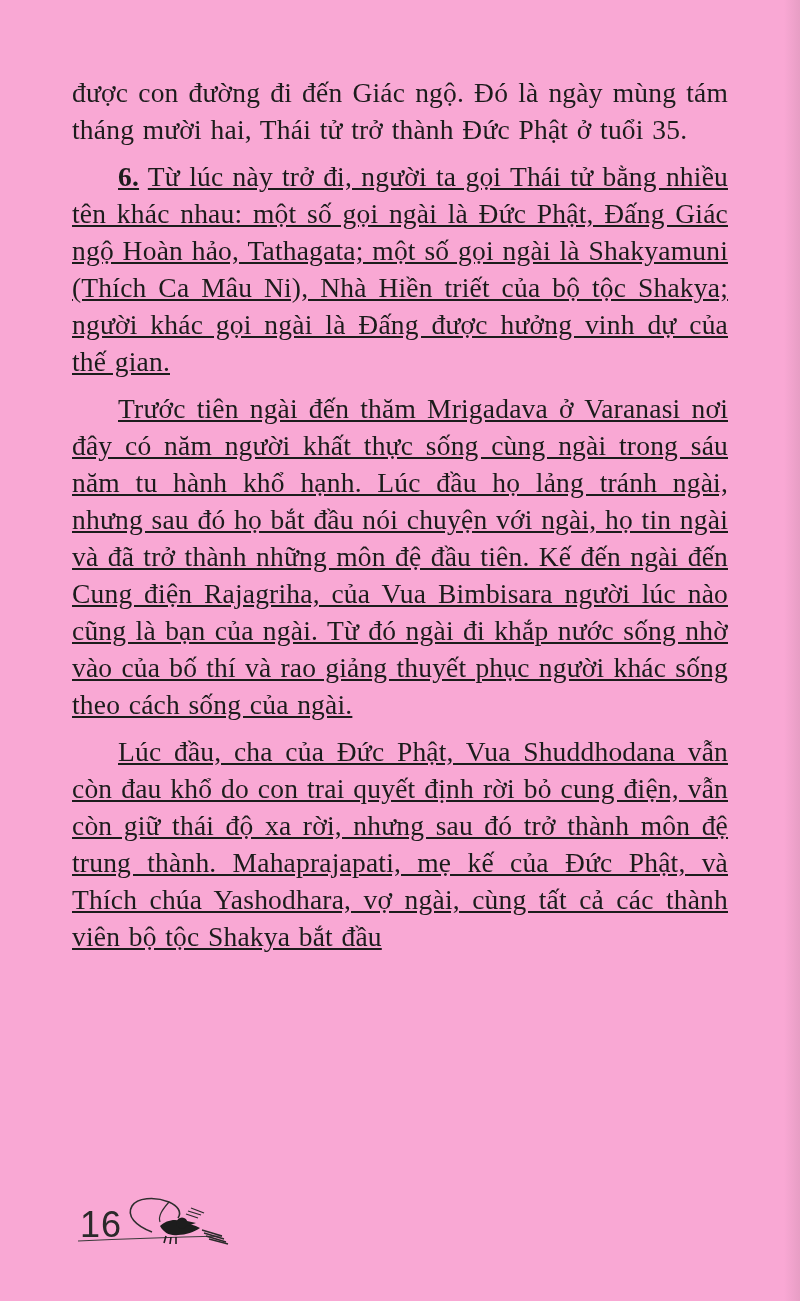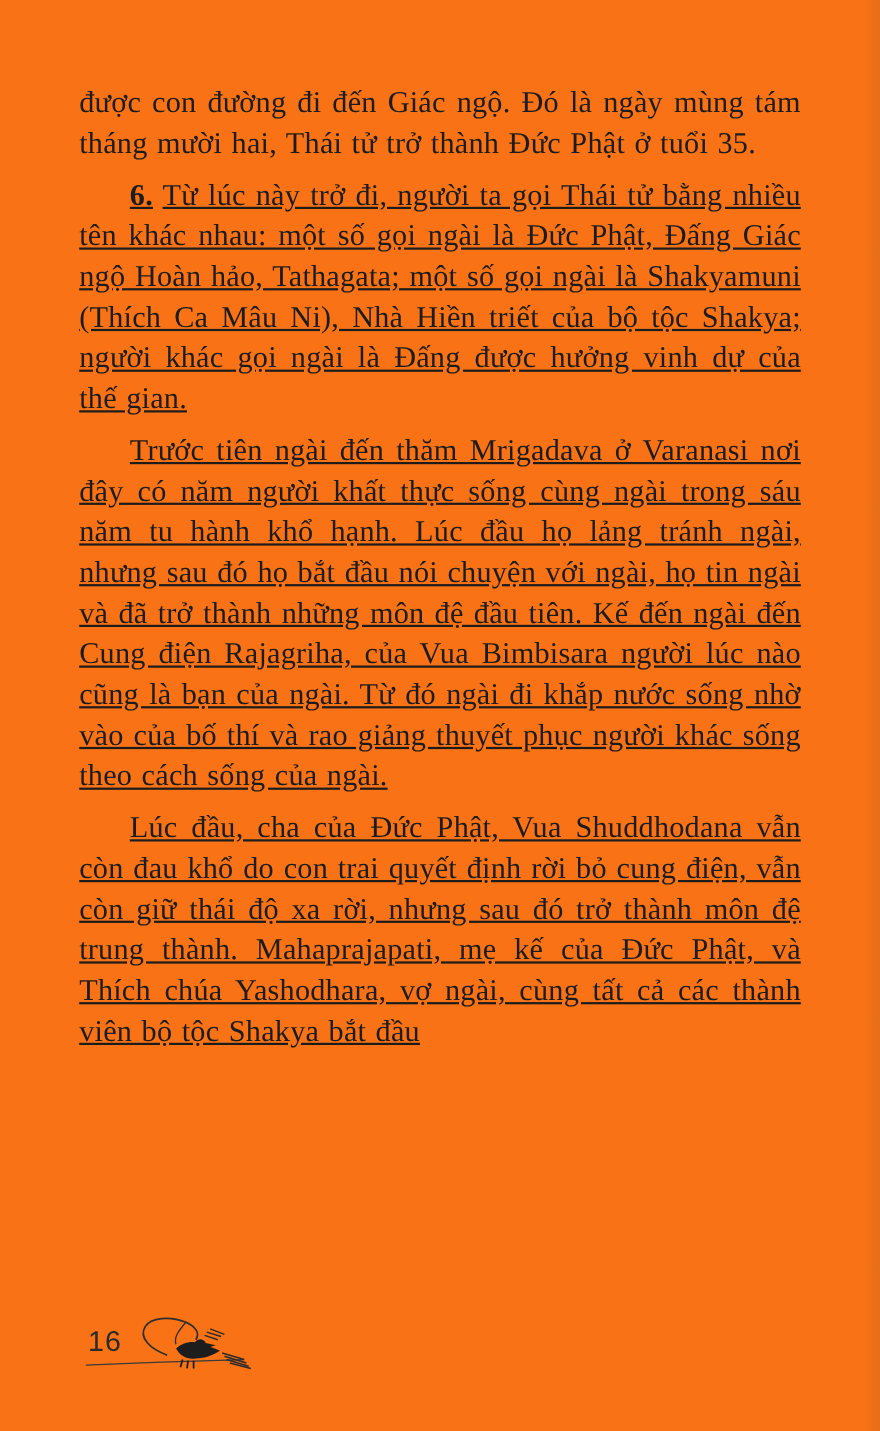--- a/index.html
+++ b/index.html
@@ -5,21 +5,21 @@
   html, body {
     margin: 0;
     padding: 0;
     background: #e8e6e2;
   }
   .page {
     position: relative;
     width: 800px;
     height: 1301px;
     margin: 0 auto;
-    background: #f97316;
+    background: #f9a8d4;
     overflow: hidden;
     font-family: "Liberation Serif", "DejaVu Serif", serif;
     color: #1c1c1c;
   }
   
   .page::after {
     content: "";
     position: absolute;
     top: 0; right: 0; bottom: 0;
     width: 16px;
@@ -50,21 +50,21 @@
     left: 74px;
     top: 1192px;
     width: 190px;
     height: 62px;
   }
   .pageno {
     position: absolute;
     left: 6px;
     top: 12px;
     font-family: "Liberation Sans", sans-serif;
-    font-size: 26px;
+    font-size: 36px;
     color: #2a2a2a;
     letter-spacing: 1px;
   }
   .ornament {
     position: absolute;
     left: 0;
     top: 0;
   }
 </style>
 </head>

